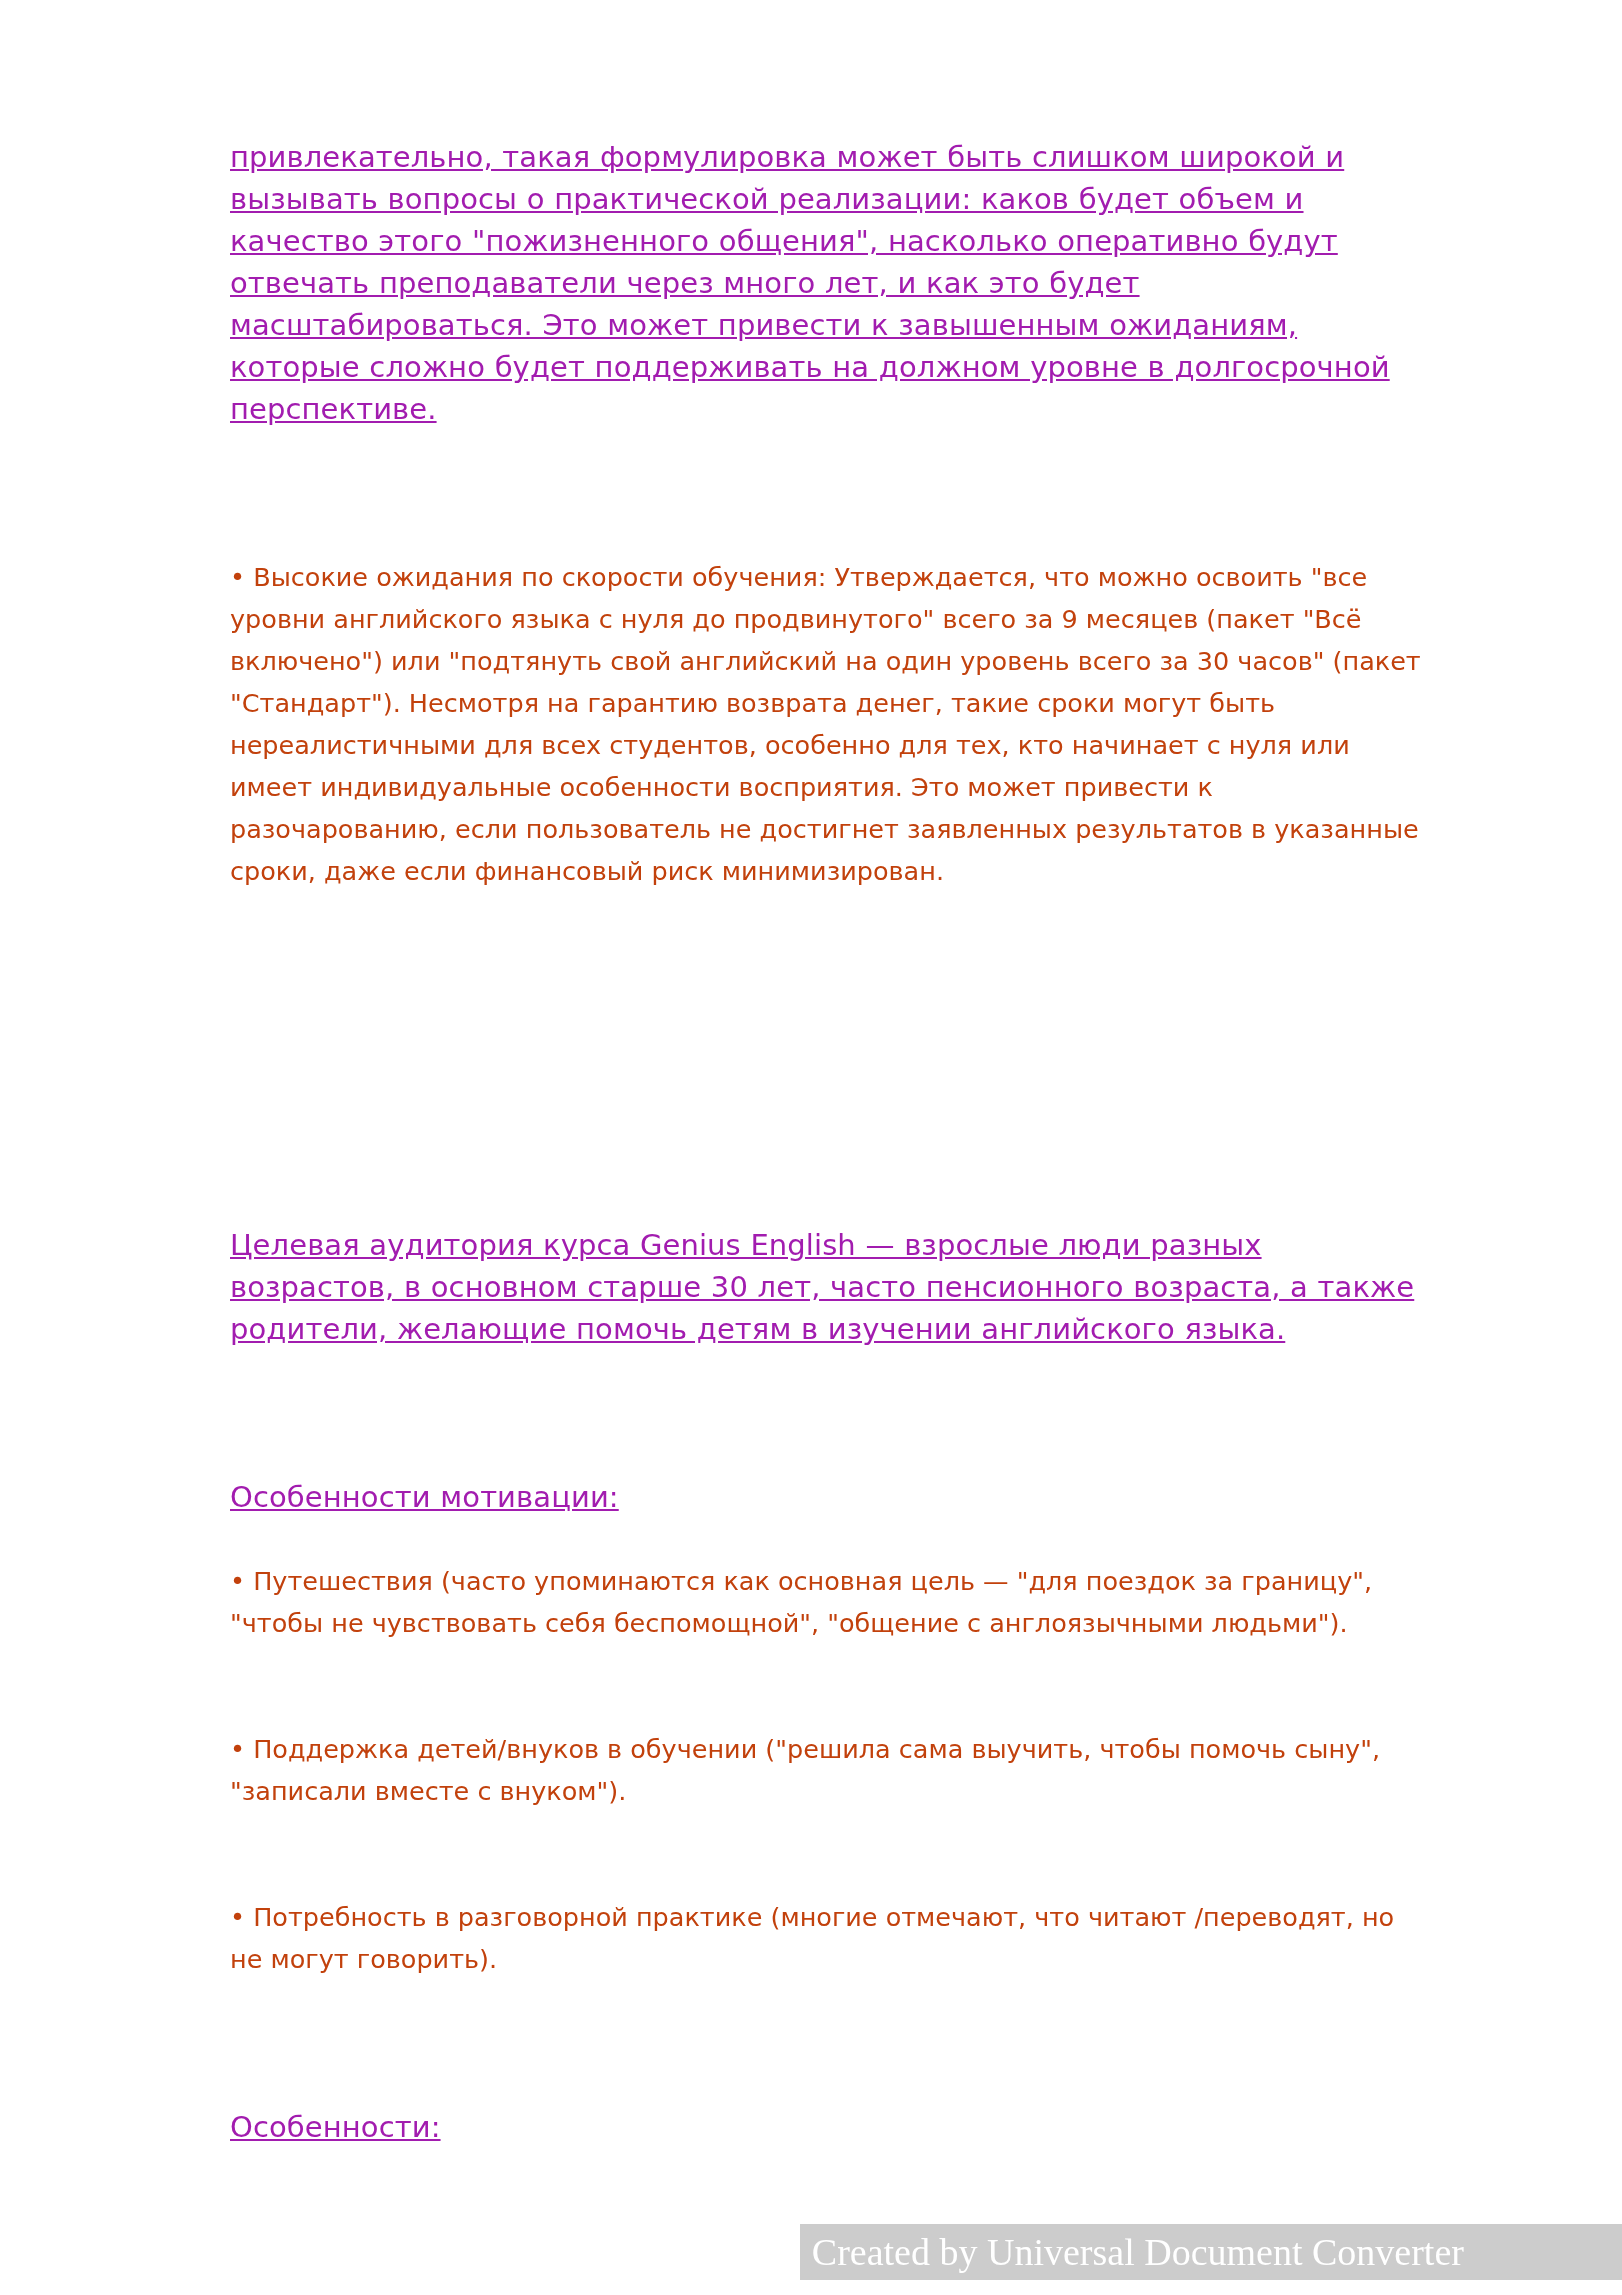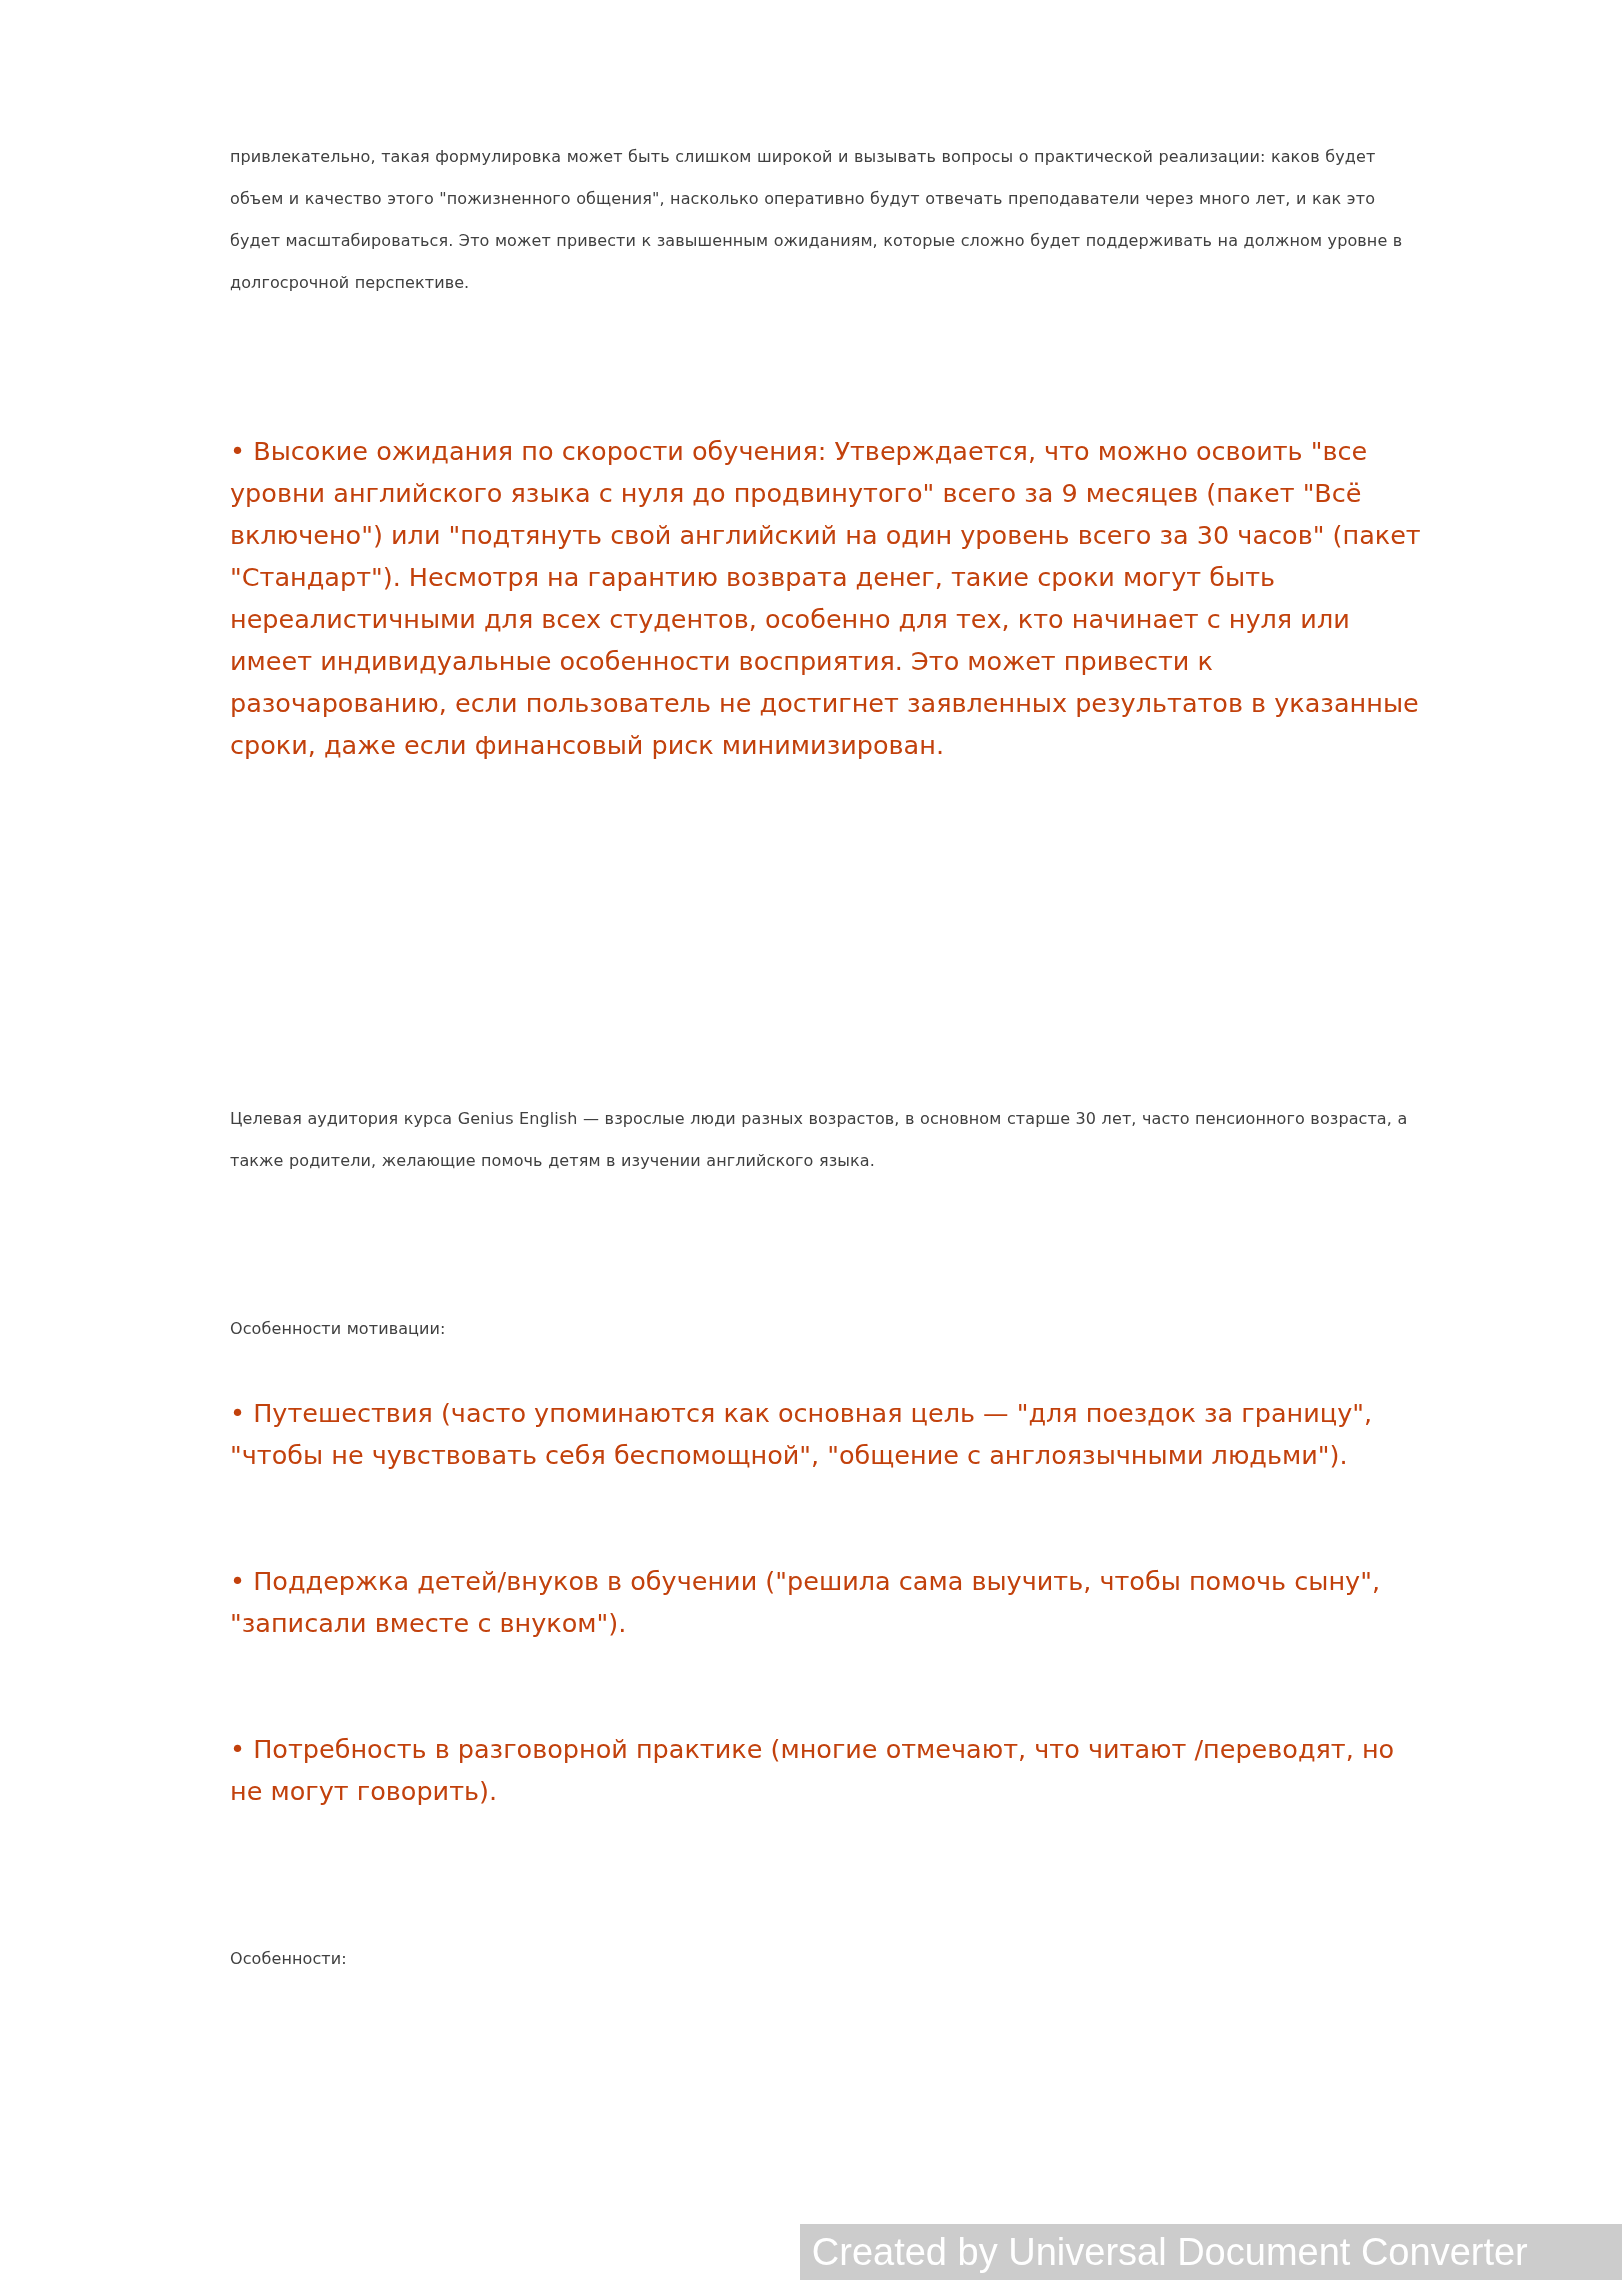--- a/index.html
+++ b/index.html
@@ -19,28 +19,29 @@
   }
 
   .content {
     position: absolute;
     left: 230px;
     top: 136px;
     width: 1191px;
   }
 
   .para {
-    font-size: 16px;
+    font-size: 29px;
     line-height: 42px;
     letter-spacing: 0.1px;
     word-spacing: 0.3px;
     text-align: left;
     margin: 0;
-    color: #404040;
+    color: #a21caf;
     font-weight: 400;
+    text-decoration: underline;
   }
 
   
   .gap-xl { height: 126px; }
   .gap-md { height: 80px; }
   .gap-sm { height: 42px; }
 
   .bullet-para {
     font-size: 25.5px;
     line-height: 42px;
@@ -59,21 +60,21 @@
     display: flex;
     align-items: center;
     justify-content: flex-start;
     box-sizing: border-box;
     padding-left: 11.8px;
     overflow: hidden;
   }
 
   .watermark-text {
     color: #ffffff;
-    font-family: Liberation Sans, sans-serif;
+    font-family: Liberation Serif, serif;
     font-size: 38px;
     line-height: 56px;
     white-space: nowrap;
     letter-spacing: 0px;
   }
 </style>
 </head>
 <body>
 
 <div class="page">

